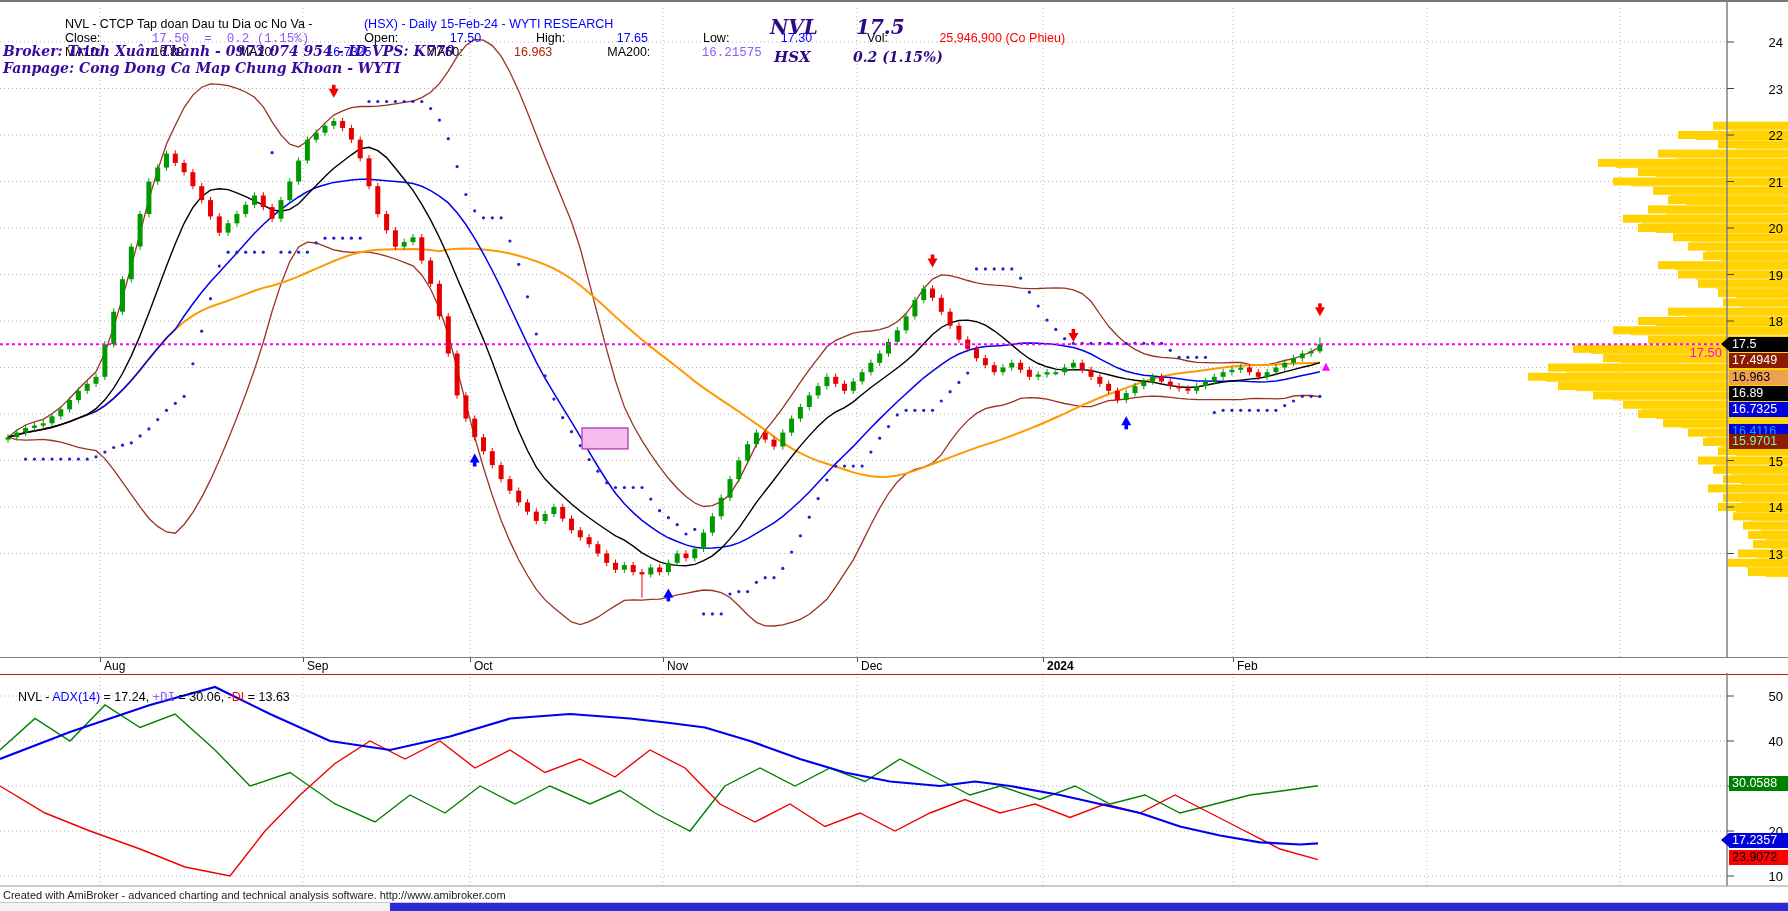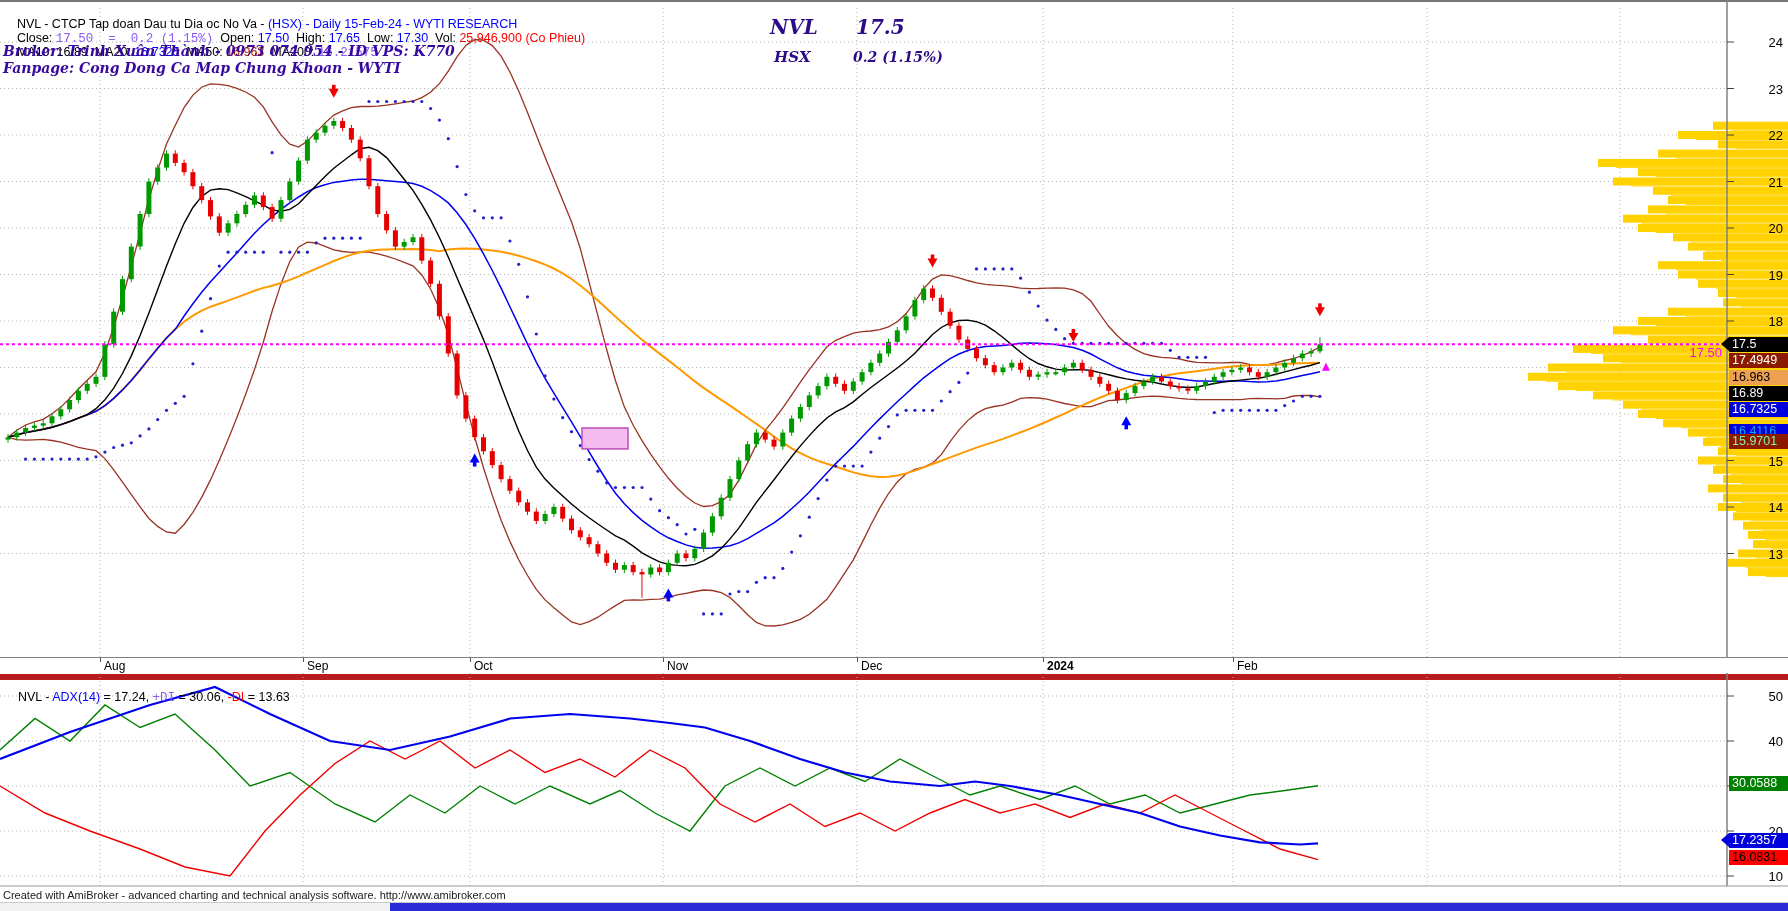--- a/index.html
+++ b/index.html
@@ -1,27 +1,27 @@
 <!DOCTYPE html>
 <html><head>
 <meta charset="utf-8">
 <style>
   html,body{margin:0;padding:0;background:#fff;}
   .stage{position:relative;width:1788px;height:911px;background:#ffffff;
          font-family:"Liberation Sans",sans-serif;overflow:hidden;color:#000;}
   .abs{position:absolute;}
   .hdr{font-size:12.5px;line-height:14.5px;white-space:pre;}
-  .hdr span{white-space:pre;}
+  .hdr span{white-space:pre;margin-left:48px;}
   .c-black{color:#000000;} .c-blue{color:#0000ff;} .c-green{color:#8b5cf6;font-family:Liberation Mono, monospace;}
   .c-red{color:#ff0000;} .c-brred{color:#b22200;}
   .broker{font-family:"DejaVu Serif",serif;font-style:italic;font-weight:bold;
           font-size:14px;color:#38099e;white-space:pre;}
   .wm{font-family:"DejaVu Serif",serif;font-style:italic;font-weight:bold;color:#2d0b86;}
   .datebar{position:absolute;left:0;top:657px;width:1788px;height:16px;
-           border-top:1px solid #808080;border-bottom:6px solid #b91c1c;background:#fff;}
+           border-top:1px solid #808080;border-bottom:1px solid #b91c1c;background:#fff;}
   .mlabel{position:absolute;top:1px;font-size:12px;color:#000;}
   .mtick{position:absolute;top:0;width:1px;height:4px;background:#555;}
   .pricebox{position:absolute;left:1729px;width:59px;height:15px;line-height:15px;
             font-size:12.5px;padding-left:3px;box-sizing:border-box;z-index:6;}
   .arrowL{position:absolute;width:0;height:0;border-top:7px solid transparent;
           border-bottom:7px solid transparent;z-index:6;}
   .adx-title{font-size:12.5px;white-space:pre;z-index:5;}
   .footer{font-size:11px;color:#1a1a1a;z-index:5;}
   .sb-track{position:absolute;left:0;top:902px;width:1788px;height:9px;background:#f2f2f2;
             border-top:1px solid #c8c8c8;box-sizing:border-box;}
@@ -738,15 +738,15 @@
   <div class="pricebox" style="top:401.5px;background:#0000dd;color:#ffffff">16.7325</div>
 
   <div class="pricebox" style="top:424px;background:#0000dd;color:#0ea5e9">16.4116</div>
 
   <div class="pricebox" style="top:433.5px;background:#8b1a00;color:#86efac">15.9701</div>
 
   <div class="pricebox" style="top:775.5px;background:#008000;color:#ffffff">30.0588</div>
   <div class="arrowL" style="left:1721px;top:833px;border-right:8px solid #0000dd"></div>
   <div class="pricebox" style="top:832.5px;background:#0000dd;color:#ffffff">17.2357</div>
 
-  <div class="pricebox" style="top:849.5px;background:#ff0000;color:#000000">16.0831</div>
+  <div class="pricebox" style="top:849.5px;background:#ff0000;color:#000000">23.9072</div>
     </div>
 </div>
 
 </body></html>

